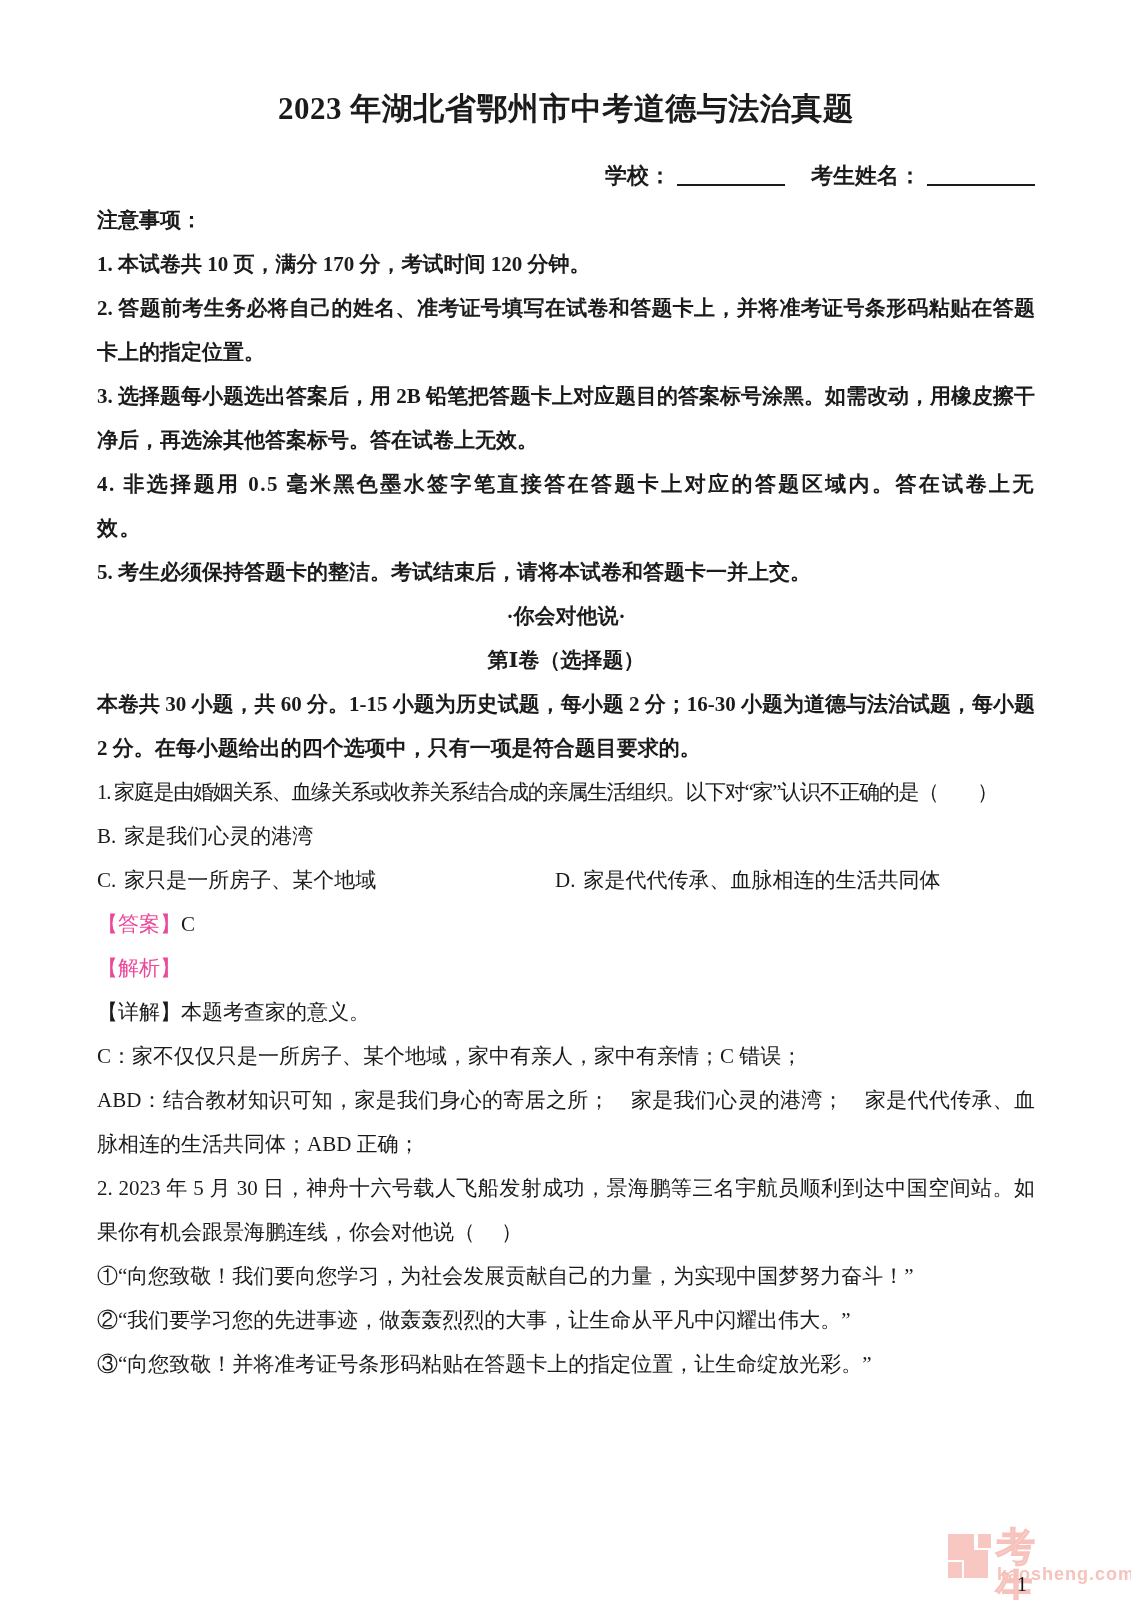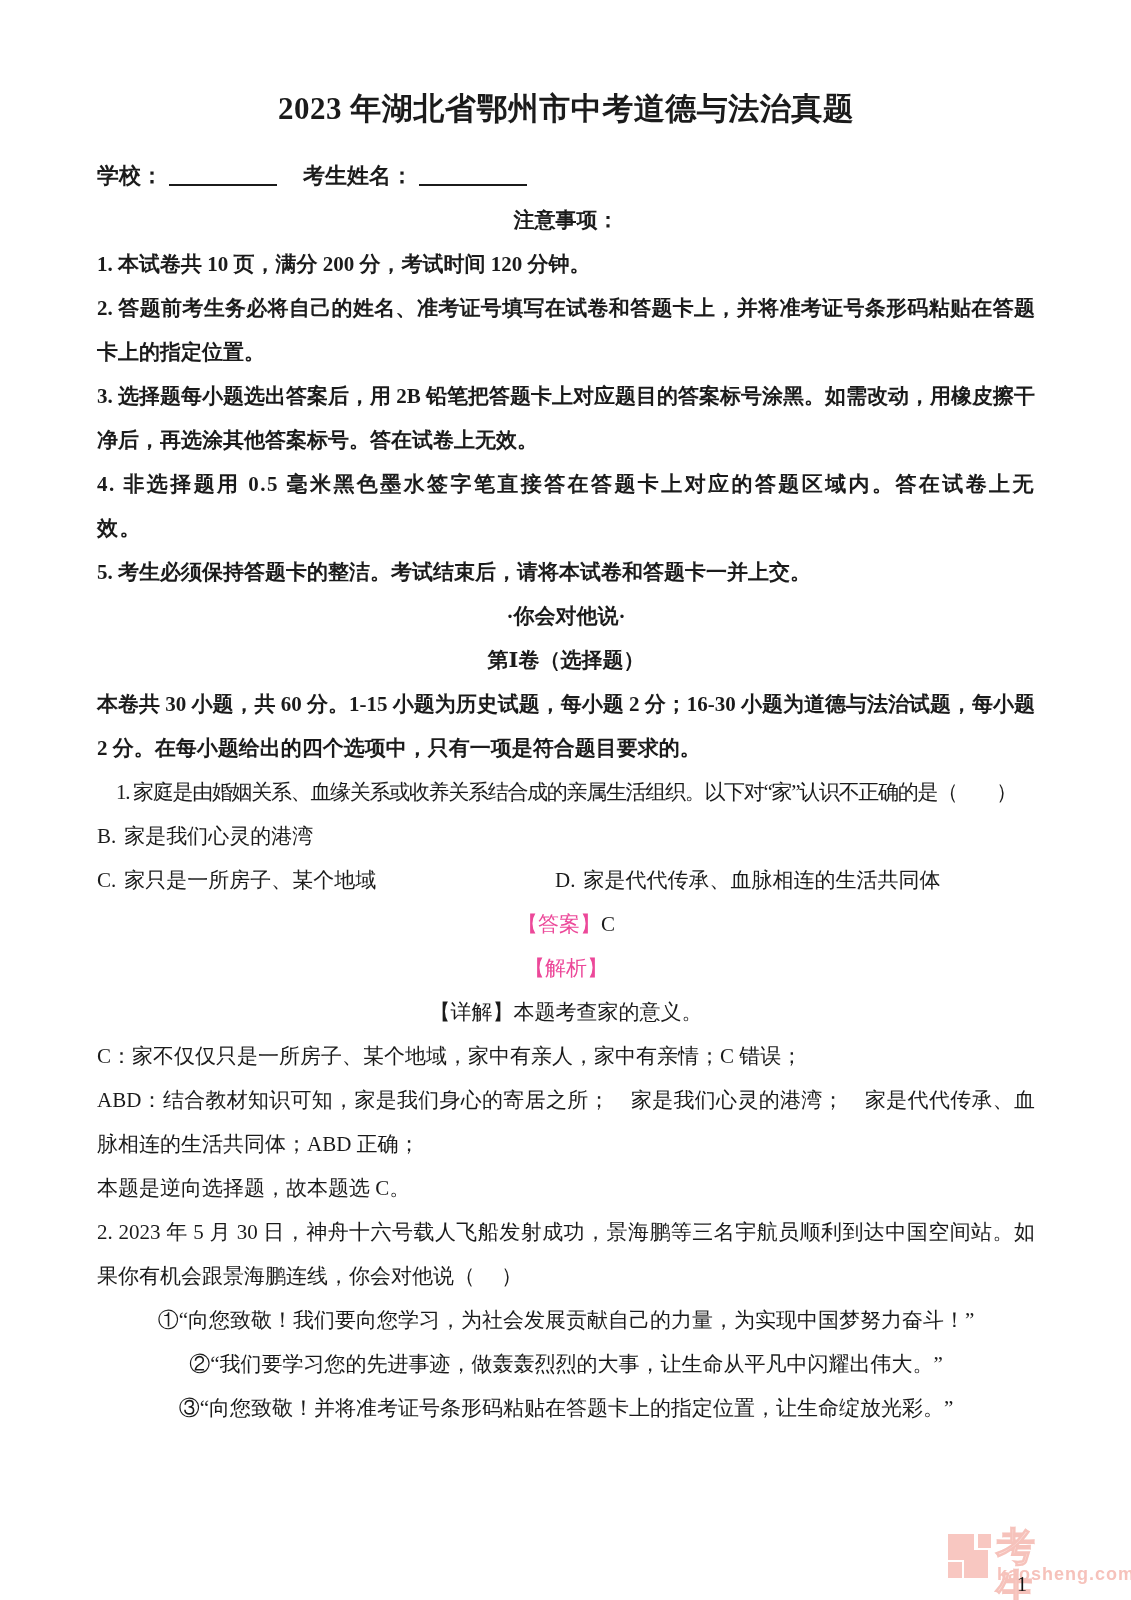--- a/index.html
+++ b/index.html
@@ -14,29 +14,29 @@
   .content{position:absolute;left:97px;top:0;width:938px;}
   .doc-title{
     margin:88px 0 0 0;
     font-size:31px;font-weight:700;
     text-align:center;line-height:42px;
     letter-spacing:0.5px;
   }
   .fill-line{
     margin:24px 0 0 0;
     font-size:22px;font-weight:700;
-    text-align:left;line-height:44px;
+    text-align:right;line-height:44px;
   }
   .fill-line .blank{
     display:inline-block;width:108px;height:24px;
     border-bottom:2px solid #1b1b1b;
     vertical-align:-3px;margin-left:6px;
   }
   .fill-line .gap{display:inline-block;width:26px;}
-  .para{margin:0;font-size:21px;line-height:44px;text-align:center;}
+  .para{margin:0;font-size:21px;line-height:44px;}
   .bold{font-weight:700;}
   .just{text-align:justify;text-align-last:left;}
   .center{text-align:center;}
   .narrowed{letter-spacing:-1.3px;}
   .stretched{letter-spacing:1.5px;}
   .opt-row{display:flex;font-size:21px;line-height:44px;}
   .opt{display:block;}
   .opt-left{width:458px;flex:0 0 458px;}
   .opt-label{margin-right:8px;}
   .marker{color:#ec4899;}
@@ -72,21 +72,21 @@
 <div class="page">
   <div class="content">
 
     <h1 class="doc-title">2023 年湖北省鄂州市中考道德与法治真题</h1>
 
     <div class="fill-line">
       <span>学校：</span><span class="blank"></span><span class="gap"></span><span>考生姓名：</span><span class="blank"></span>
     </div>
 
     <p class="para bold">注意事项：</p>
-    <p class="para bold just">1. 本试卷共 10 页，满分 200 分，考试时间 120 分钟。</p>
+    <p class="para bold just">1. 本试卷共 10 页，满分 170 分，考试时间 120 分钟。</p>
     <p class="para bold just">2. 答题前考生务必将自己的姓名、准考证号填写在试卷和答题卡上，并将准考证号条形码粘贴在答题卡上的指定位置。</p>
     <p class="para bold just">3. 选择题每小题选出答案后，用 2B 铅笔把答题卡上对应题目的答案标号涂黑。如需改动，用橡皮擦干净后，再选涂其他答案标号。答在试卷上无效。</p>
     <p class="para bold just stretched">4. 非选择题用 0.5 毫米黑色墨水签字笔直接答在答题卡上对应的答题区域内。答在试卷上无效。</p>
     <p class="para bold just">5. 考生必须保持答题卡的整洁。考试结束后，请将本试卷和答题卡一并上交。</p>
 
     <p class="para bold center">·你会对他说·</p>
     <p class="para bold center">第Ⅰ卷（选择题）</p>
     <p class="para bold just">本卷共 30 小题，共 60 分。1-15 小题为历史试题，每小题 2 分；16-30 小题为道德与法治试题，每小题 2 分。在每小题给出的四个选项中，只有一项是符合题目要求的。</p>
 
     <p class="para narrowed">1. 家庭是由婚姻关系、血缘关系或收养关系结合成的亲属生活组织。以下对“家”认识不正确的是（　　）</p>
@@ -98,21 +98,20 @@
       <span class="opt opt-left"><span class="opt-label">C.</span><span>家只是一所房子、某个地域</span></span>
       <span class="opt"><span class="opt-label">D.</span><span>家是代代传承、血脉相连的生活共同体</span></span>
     </div>
 
     <p class="para"><span class="marker">【答案】</span><span>C</span></p>
     <p class="para"><span class="marker">【解析】</span></p>
     <p class="para"><span>【详解】</span><span>本题考查家的意义。</span></p>
 
     <p class="para just">C：家不仅仅只是一所房子、某个地域，家中有亲人，家中有亲情；C 错误；</p>
     <p class="para just">ABD：结合教材知识可知，家是我们身心的寄居之所；　家是我们心灵的港湾；　家是代代传承、血脉相连的生活共同体；ABD 正确；</p>
-    <p class="para just">本题是逆向选择题，故本题选 C。</p>
 
     <p class="para just">2. 2023 年 5 月 30 日，神舟十六号载人飞船发射成功，景海鹏等三名宇航员顺利到达中国空间站。如果你有机会跟景海鹏连线，你会对他说（　 ）</p>
     <p class="para">①“向您致敬！我们要向您学习，为社会发展贡献自己的力量，为实现中国梦努力奋斗！”</p>
     <p class="para">②“我们要学习您的先进事迹，做轰轰烈烈的大事，让生命从平凡中闪耀出伟大。”</p>
     <p class="para">③“向您致敬！并将准考证号条形码粘贴在答题卡上的指定位置，让生命绽放光彩。”</p>
 
   </div>
 
   <div class="wm">
     <div class="wm-block wm-b1"></div>

